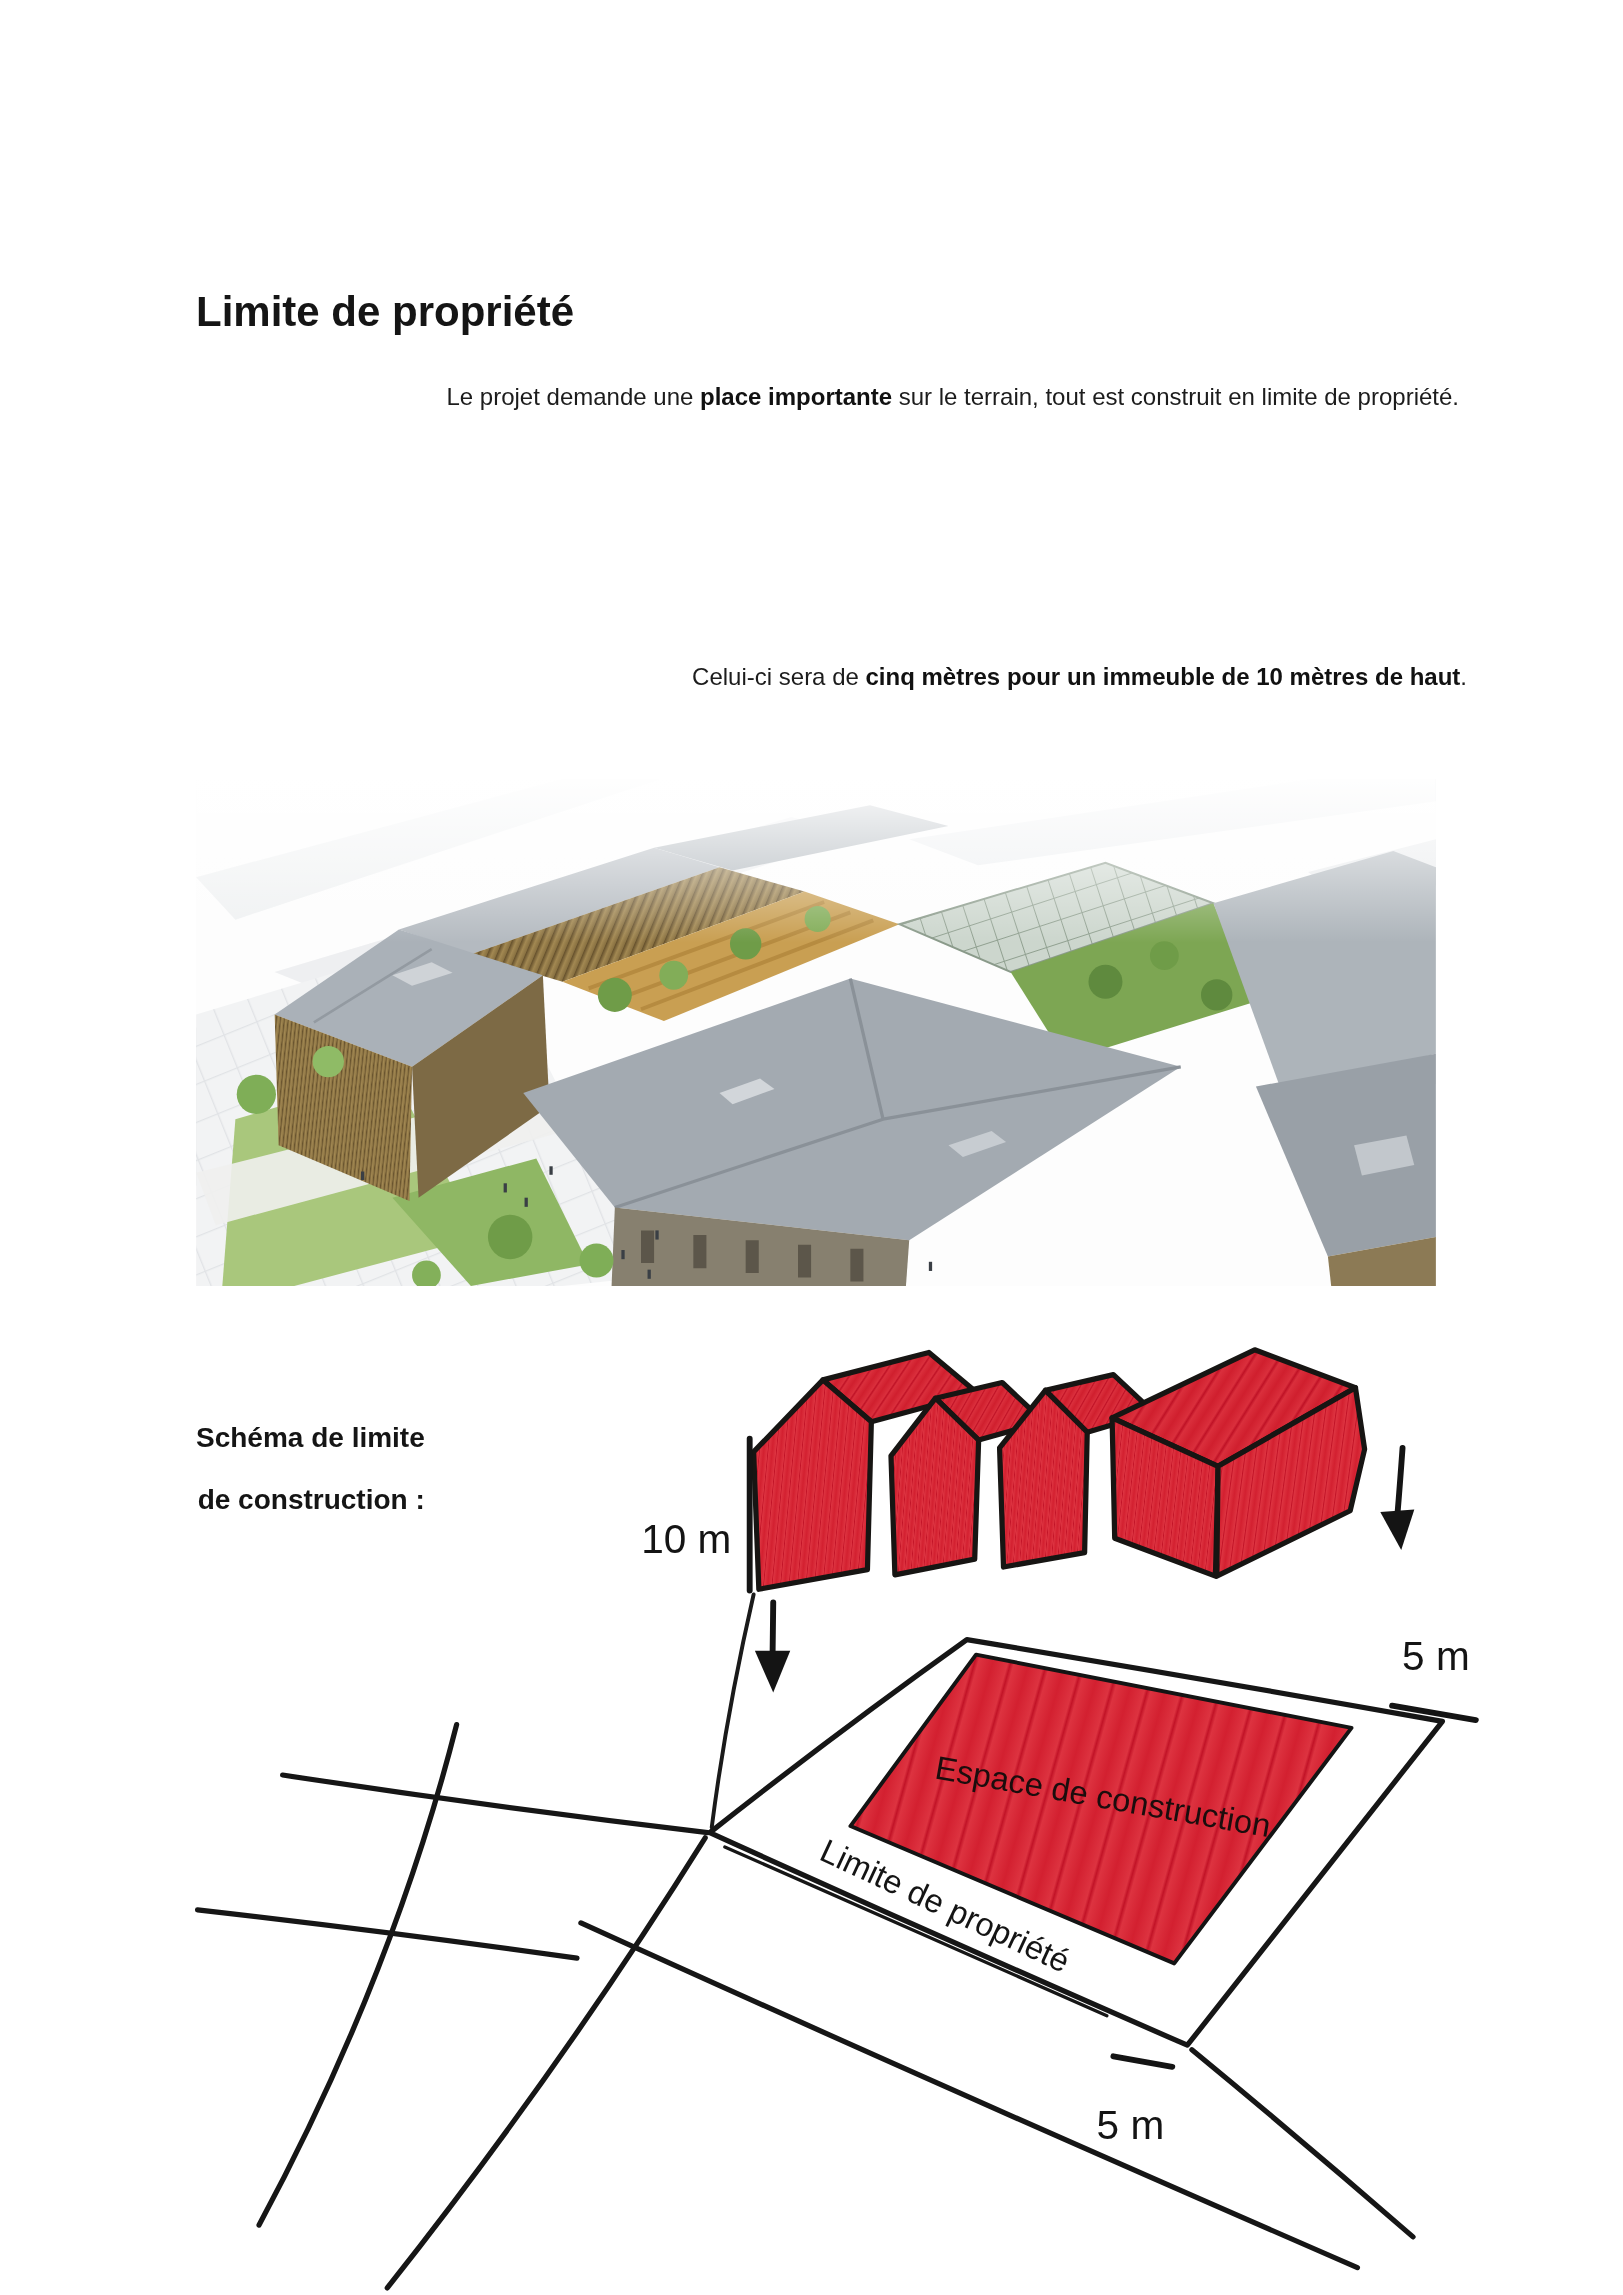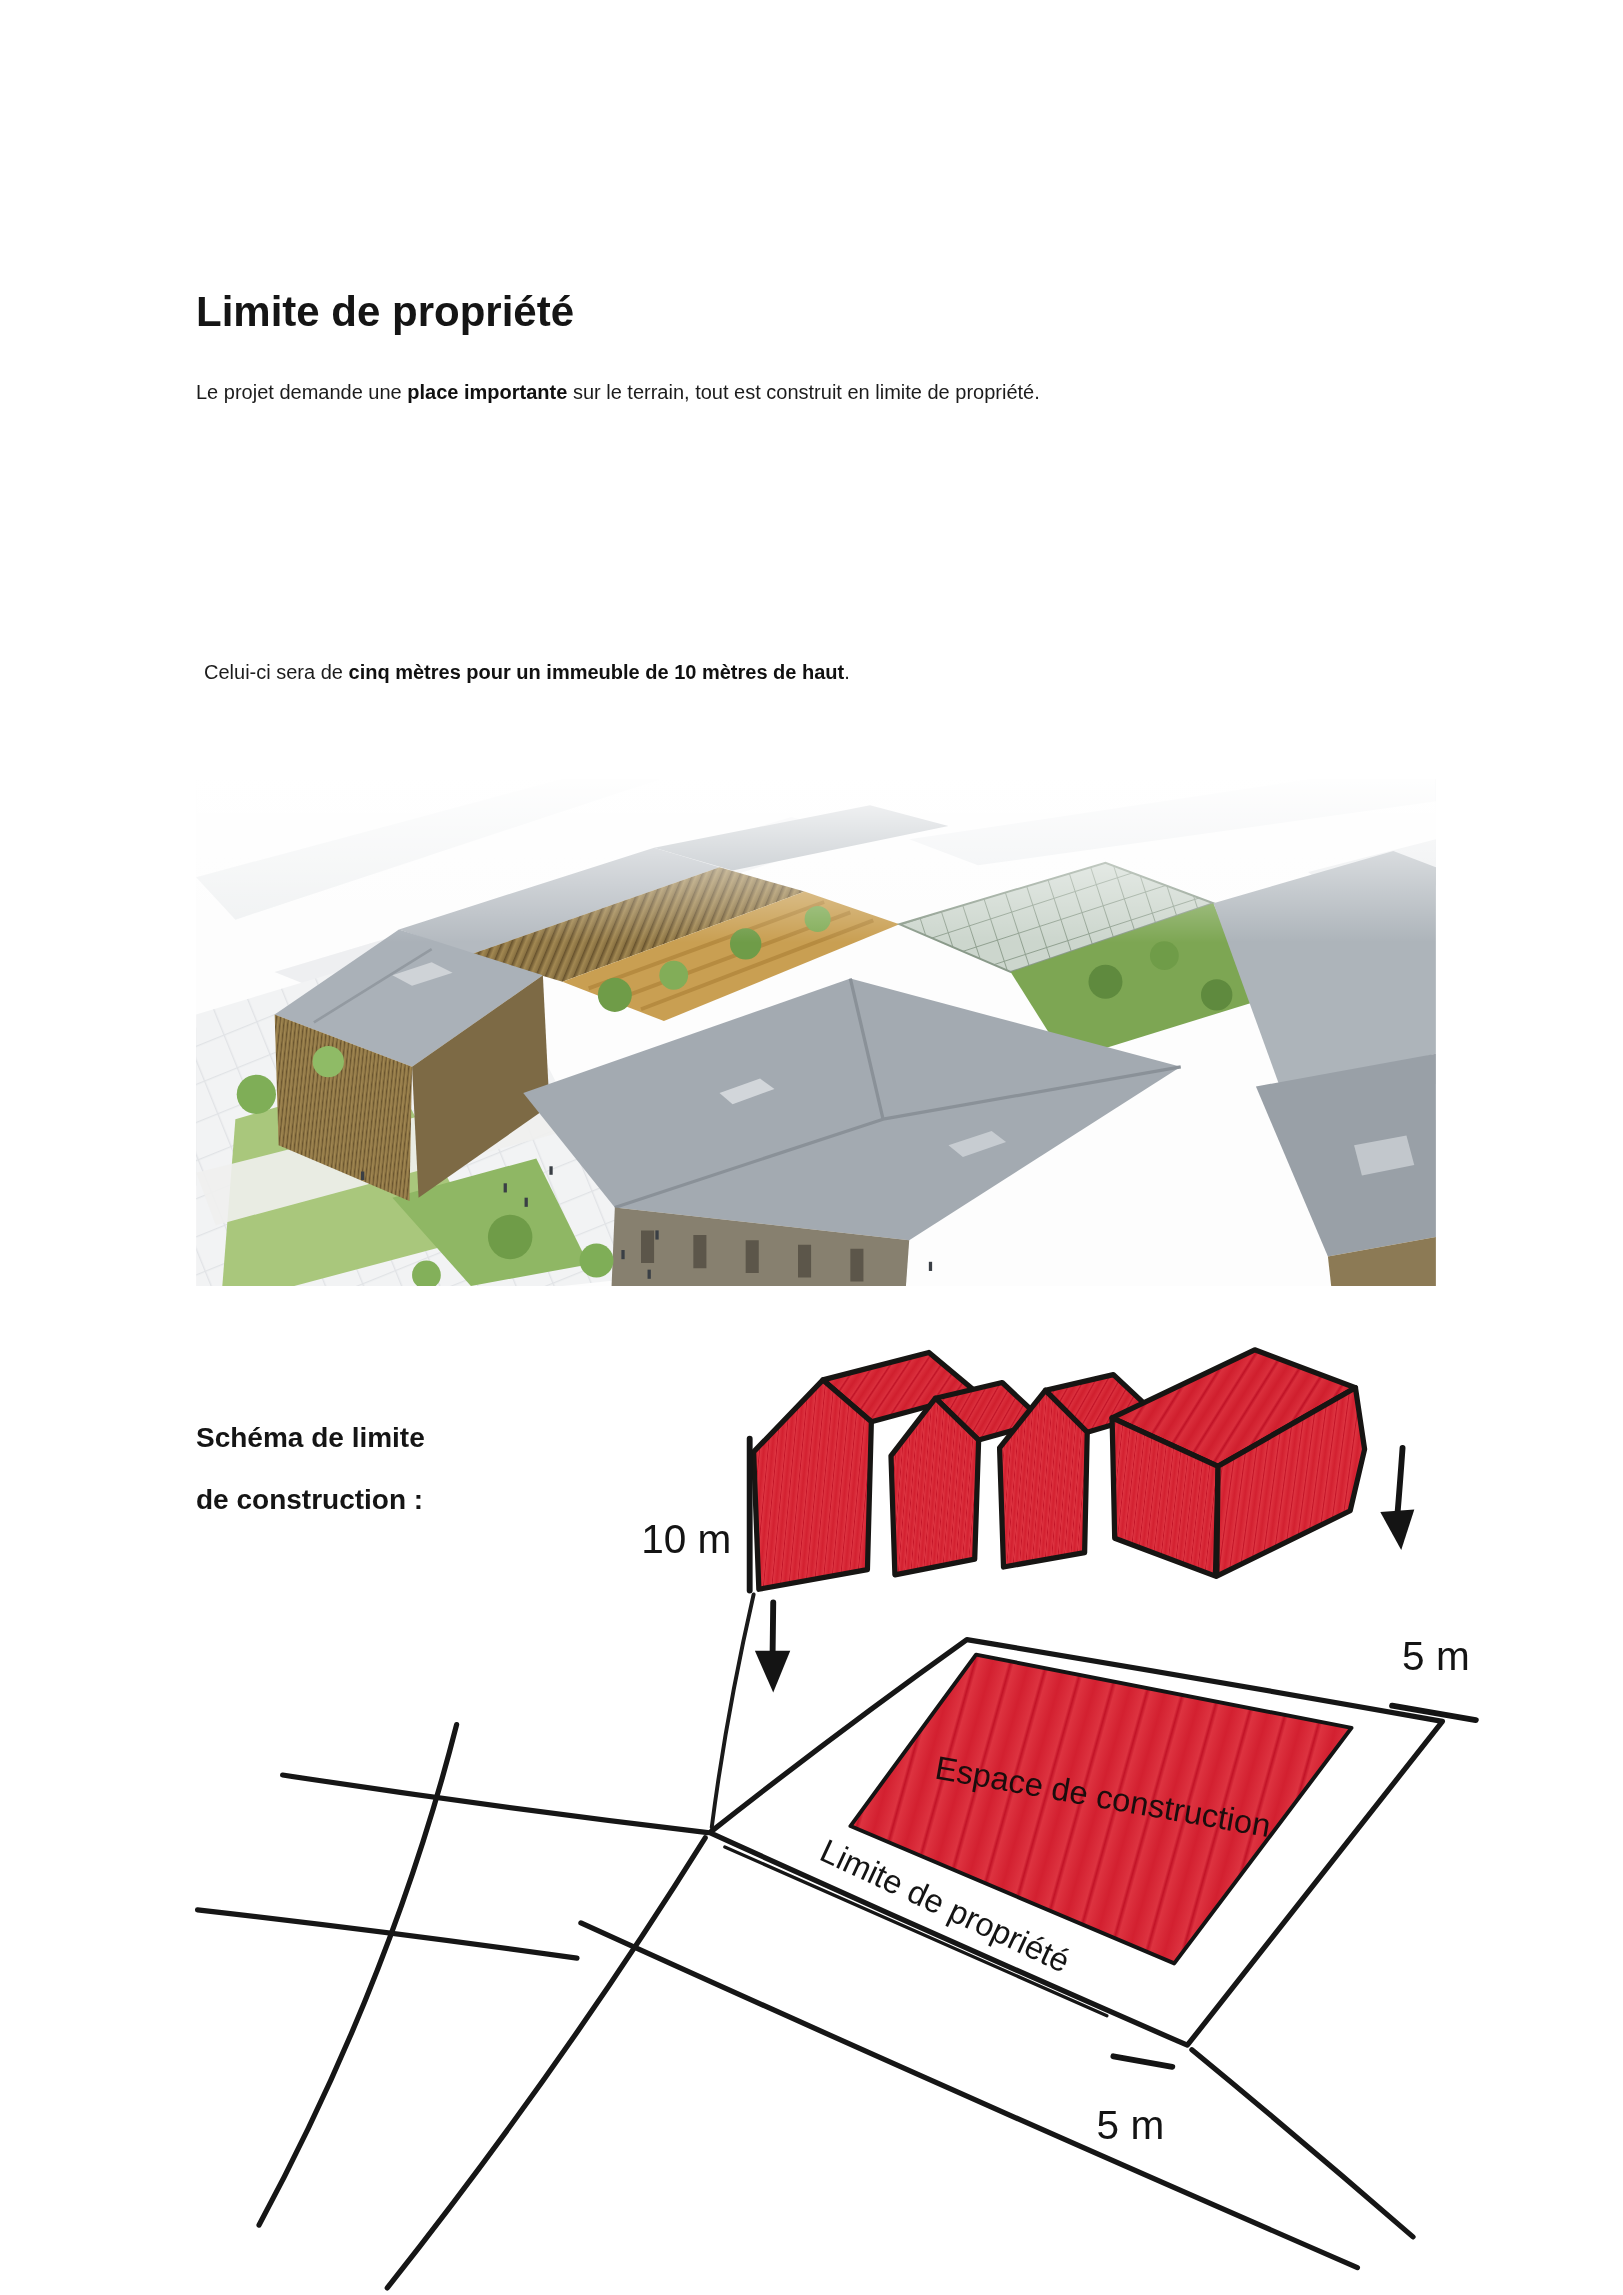--- a/index.html
+++ b/index.html
@@ -3,29 +3,30 @@
 <meta charset="utf-8">
 <style>
   html,body{margin:0;padding:0;background:#ffffff;}
   .page{
     position:relative;
     width:1486px;height:2295px;
     background:#ffffff;
     font-family:"Liberation Sans","DejaVu Sans",sans-serif;
     color:#111;
     overflow:hidden;
+    text-align:right;
   }
   .title{
     position:absolute;left:196px;top:260px;
     font-size:42px;font-weight:bold;letter-spacing:0;
     color:#151515;
   }
   .body-par{
     position:absolute;left:196px;width:1263px;
-    font-size:20px;line-height:37px;color:#1c1c1c;
+    font-size:24px;line-height:37px;color:#1c1c1c;
   }
   .body-par b{font-weight:bold;color:#111;}
   #p1{top:354px;}
   #p2{top:425px;}
   #p3{top:529px;}
   #p4{top:634px;margin-left:8px;}
   .figure-wrap{
     position:absolute;left:196px;top:779px;width:1240px;height:507px;
   }
   .section-heading{

